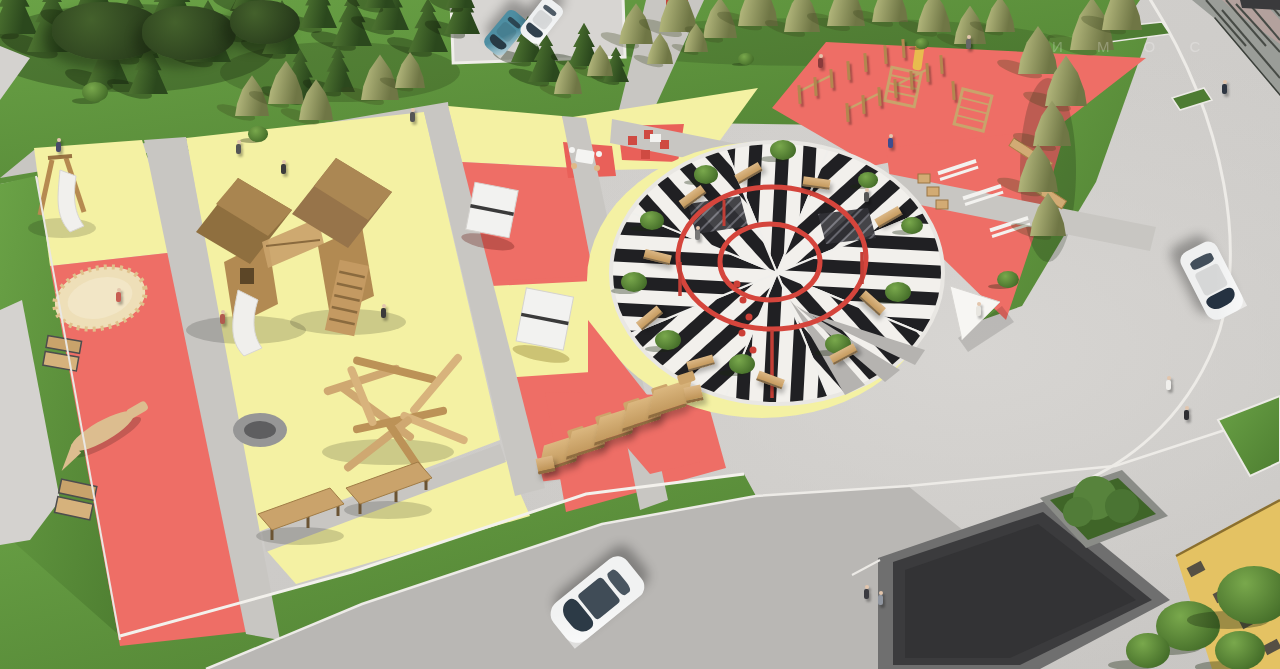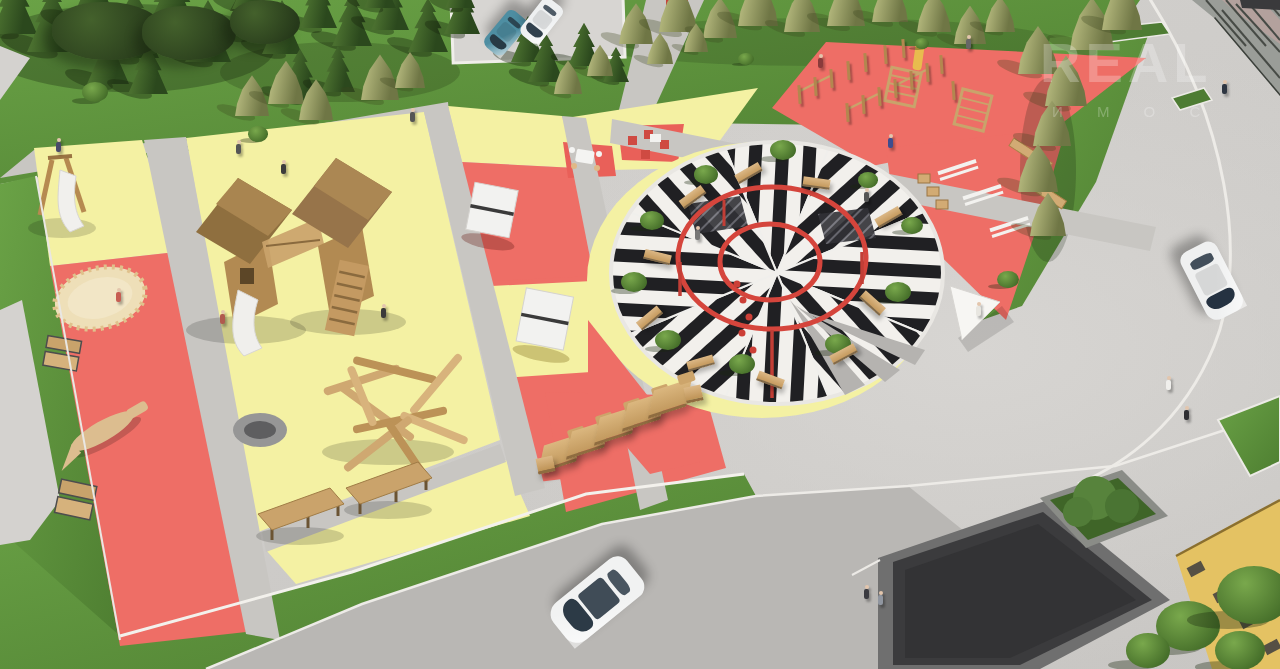--- a/index.html
+++ b/index.html
@@ -765,17 +765,16 @@
       <div class="car" style="left: 1192px; top: 243px; width: 40px; height: 76px; transform: rotate(153deg);">
         <i class="b" style="background:#eff0f0"></i>
         <i class="hl"></i>
         <i class="w" style="background:#253241"></i>
         <i class="roof"></i>
         <i class="rg" style="background:#253241"></i>
       </div>
     </div>
 
 <div class="wm">
-  <div class="wm1">REAL</div>
   <div class="wm2">И М О С</div>
 </div>
 
 </div>
 
 </body></html>

